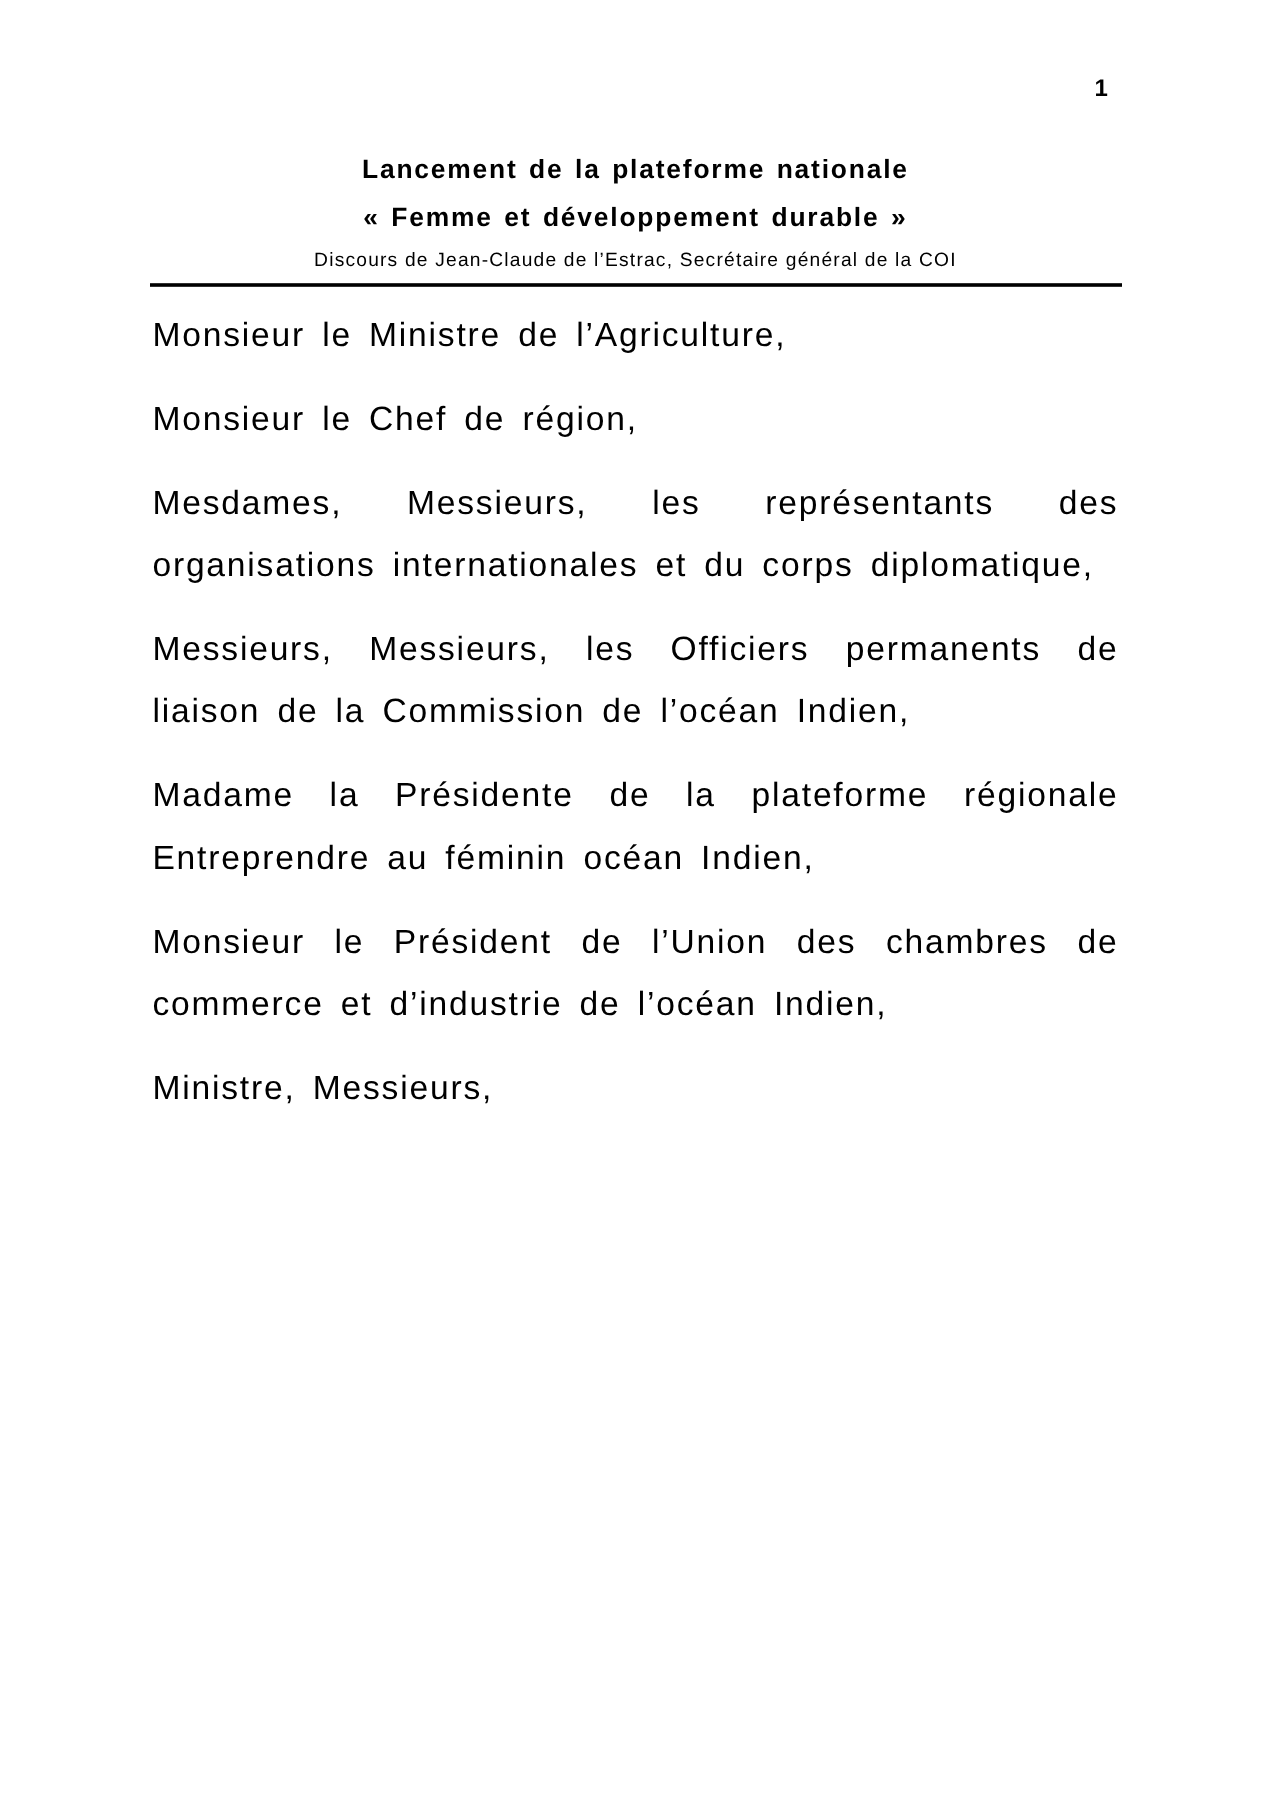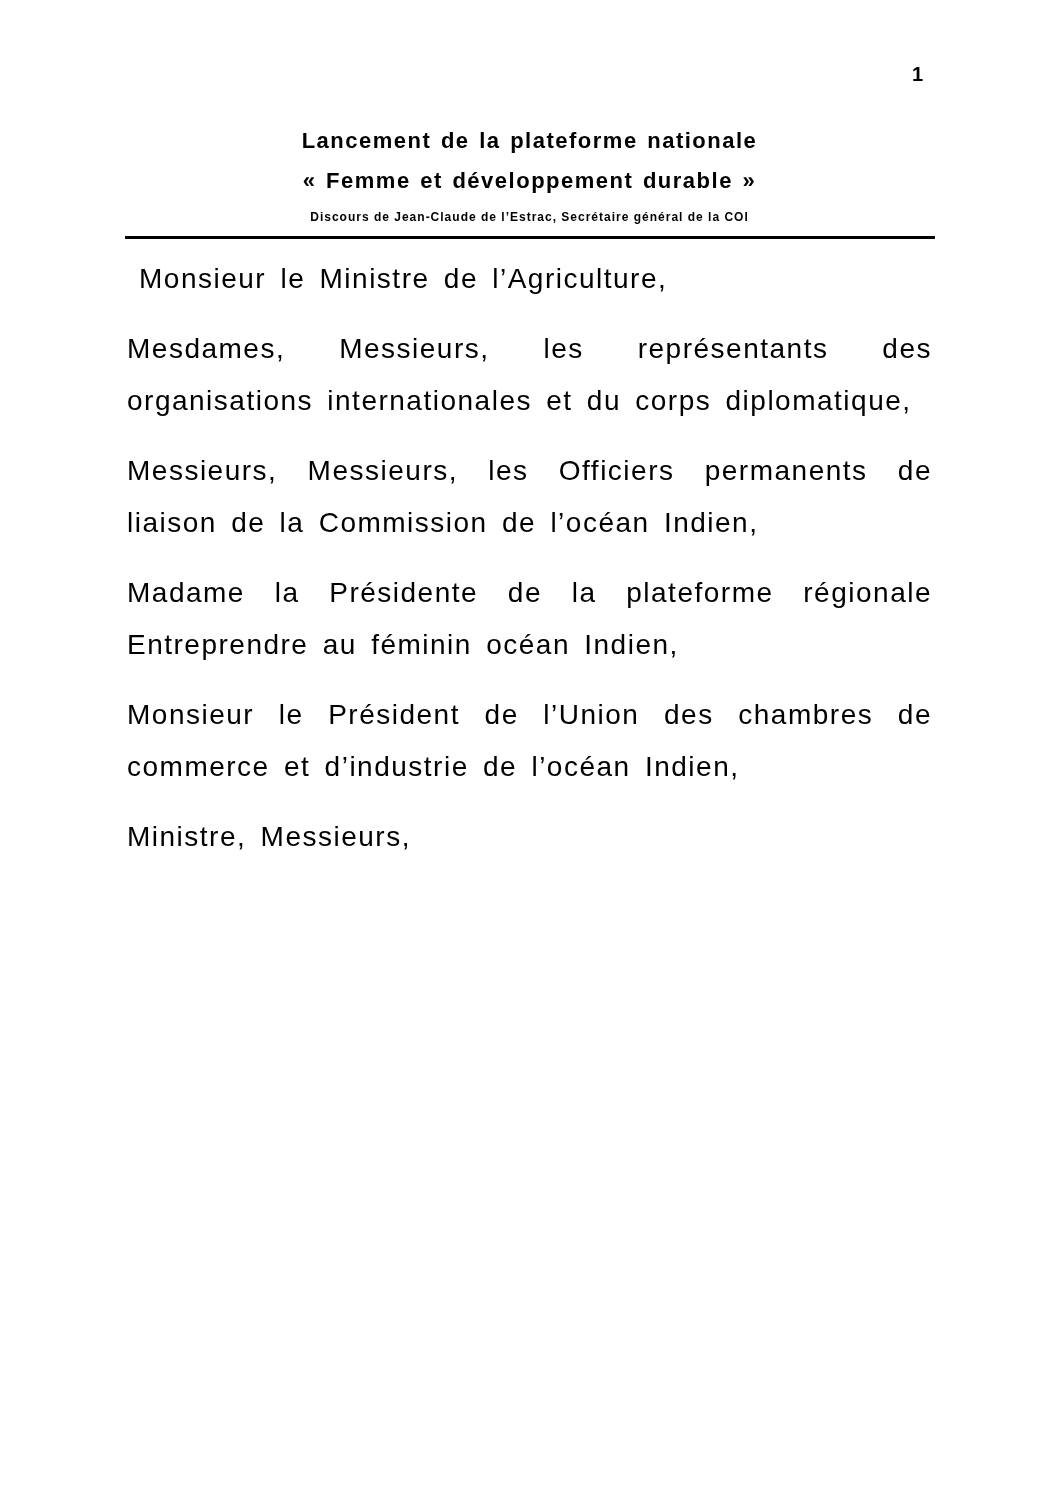--- a/index.html
+++ b/index.html
@@ -32,22 +32,22 @@
   }
   .title-line {
     font-size: 22px;
     font-weight: 700;
     line-height: 40px;
     letter-spacing: 1.5px;
     word-spacing: 2px;
     text-align: center;
   }
   .subhead-line {
-    font-size: 12px;
-    font-weight: 700;
+    font-size: 16px;
+    font-weight: 400;
     line-height: 33px;
     letter-spacing: 1px;
   }
   .header-rule {
     height: 3px;
     background: #000000;
     margin: 2px -3px 0 -2px;
     border: none;
   }
   .body-text p {
@@ -55,40 +55,40 @@
     font-weight: 400;
     line-height: 52px;
     letter-spacing: 1.5px;
     word-spacing: 5px;
     text-align: justify;
     margin: 0 0 18px 0;
     hyphens: none;
   }
   .body-text p:first-child {
     margin-top: 14px;
-    margin-left: 12px;
   }
 </style>
 </head>
 <body>
 
 <div class="page">
 
   <div class="page-number">1</div>
 
   <div class="header">
     <div class="title-line">Lancement de la plateforme nationale</div>
     <div class="title-line">« Femme et développement durable »</div>
     <div class="subhead-line">Discours de Jean-Claude de l’Estrac, Secrétaire général de la COI</div>
   </div>
 
   <div class="header-rule"></div>
 
   <div class="body-text">
     <p>Monsieur le Ministre de l’Agriculture,</p>
+    <p>Monsieur le Chef de région,</p>
     <p>Mesdames, Messieurs, les représentants des organisations internationales et du corps diplomatique,</p>
     <p>Messieurs, Messieurs, les Officiers permanents de liaison de la Commission de l’océan Indien,</p>
     <p>Madame la Présidente de la plateforme régionale Entreprendre au féminin océan Indien,</p>
     <p>Monsieur le Président de l’Union des chambres de commerce et d’industrie de l’océan Indien,</p>
     <p>Ministre, Messieurs,</p>
   </div>
 
 </div>
 
 </body></html>

